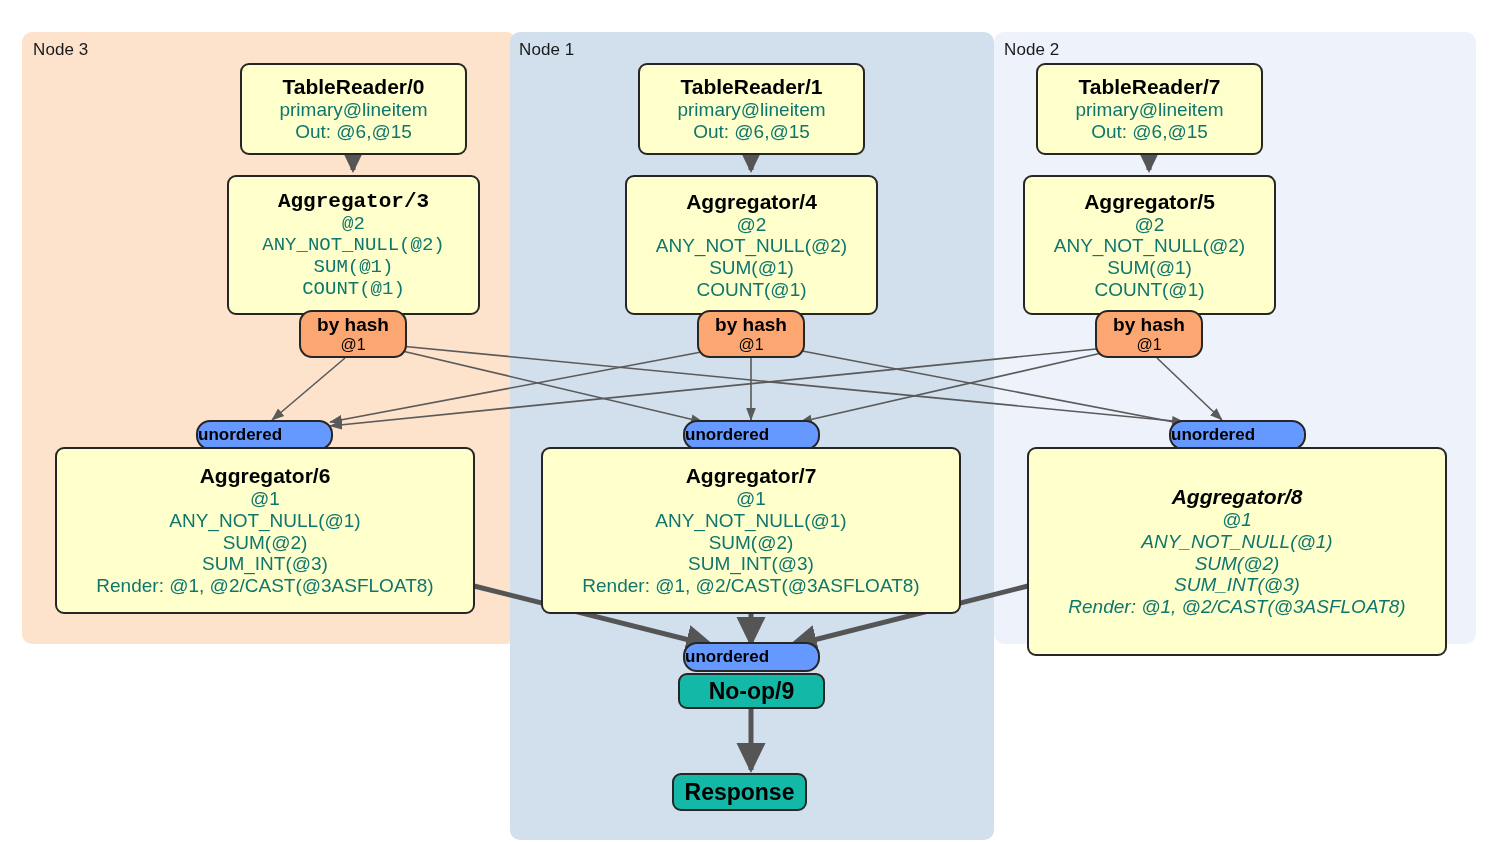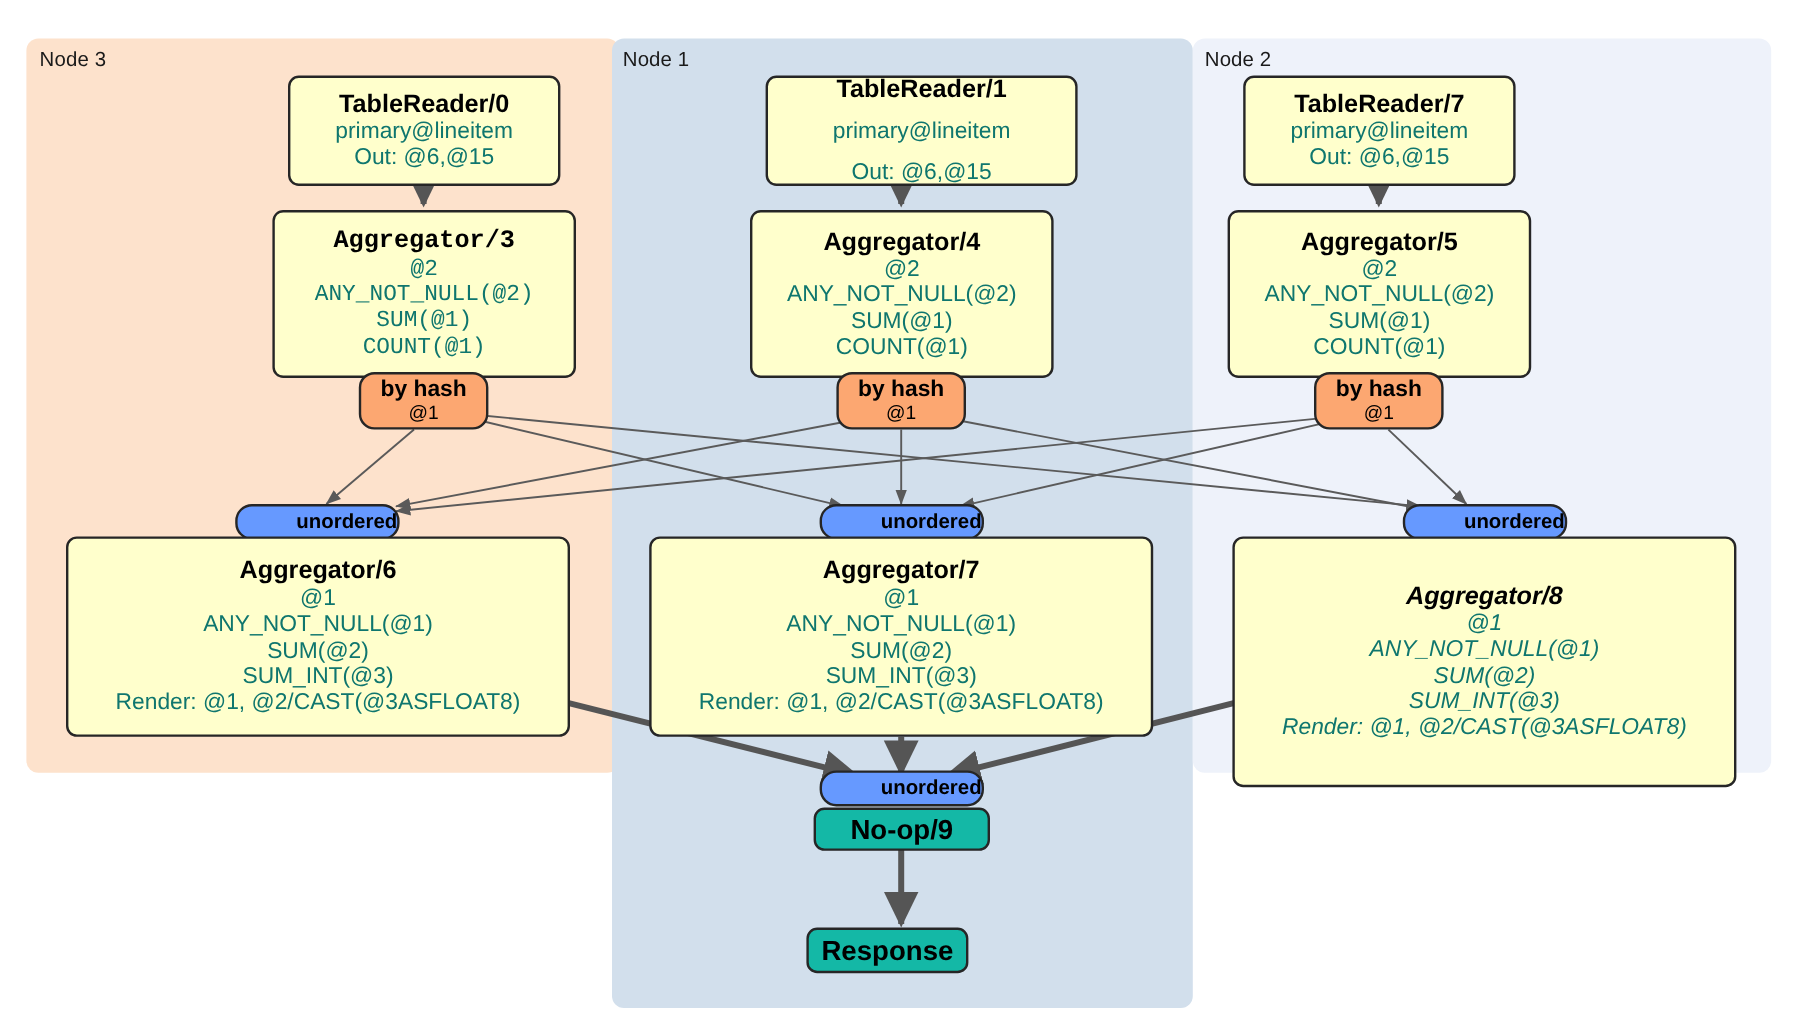--- a/index.html
+++ b/index.html
@@ -33,21 +33,21 @@
   
   .hashpill{position:absolute;background:#fca771;border:2px solid #262626;
             border-radius:13px;box-sizing:border-box;text-align:center;
             display:flex;flex-direction:column;justify-content:center;
             align-items:center;line-height:1.1;}
   .hashpill .h1{font-weight:bold;font-size:19px;color:#000;}
   .hashpill .h2{font-size:16px;color:#000;}
 
   .unord{position:absolute;background:#6699ff;border:2px solid #262626;
          border-radius:14px;box-sizing:border-box;display:flex;
-         align-items:center;justify-content:flex-end;}
+         align-items:center;justify-content:flex-start;}
   .unord span{font-weight:bold;font-size:17px;color:#000;white-space:nowrap;}
 </style>
 </head>
 <body>
 
 <div id="stage">
 
   <div class="node-panel" style="left:22px;top:14px;width:494px;height:612px;background:#fde2cc;"></div>
   <div class="node-panel" style="left:510px;top:14px;width:484px;height:808px;background:#d2dfec;"></div>
   <div class="node-panel" style="left:994px;top:14px;width:482px;height:612px;background:#eef2fa;"></div>
@@ -96,21 +96,21 @@
     <g stroke="#555555" stroke-width="5" fill="none" marker-end="url(#ah-thick)">
       <line x1="751" y1="689" x2="751" y2="752"></line>
     </g>
   </svg>
 
   <div class="pbox" style="left:240px;top:45px;width:227px;height:92px;">
     <div class="ttl">TableReader/0</div>
     <div class="ln">primary@lineitem</div>
     <div class="ln">Out: @6,@15</div>
   </div>
-  <div class="pbox" style="left:638px;top:45px;width:260px;height:92px;gap:12px;">
+  <div class="pbox" style="left:638px;top:45px;width:227px;height:92px;">
     <div class="ttl">TableReader/1</div>
     <div class="ln">primary@lineitem</div>
     <div class="ln">Out: @6,@15</div>
   </div>
   <div class="pbox" style="left:1036px;top:45px;width:227px;height:92px;">
     <div class="ttl">TableReader/7</div>
     <div class="ln">primary@lineitem</div>
     <div class="ln">Out: @6,@15</div>
   </div>
 

